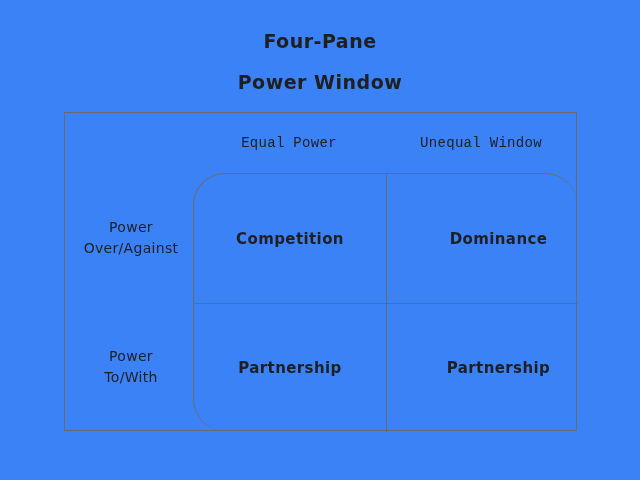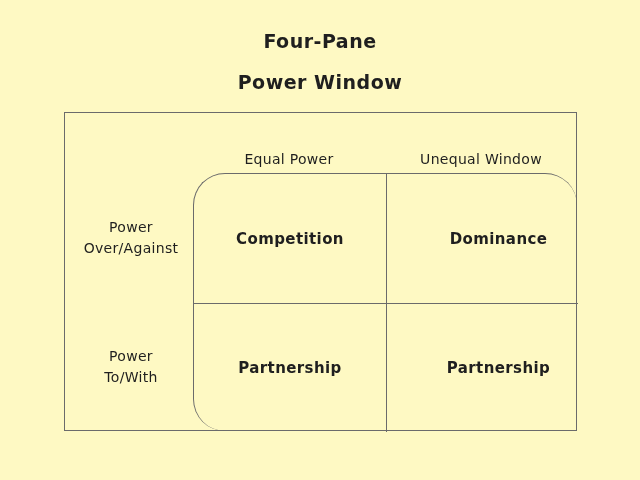--- a/index.html
+++ b/index.html
@@ -4,21 +4,21 @@
 <style>
   html, body {
     margin: 0;
     padding: 0;
     background: #ffffff;
   }
   .canvas {
     position: relative;
     width: 640px;
     height: 480px;
-    background: #fef9c3;
+    background: #3b82f6;
     font-family: "DejaVu Sans", "Liberation Sans", sans-serif;
     color: #1f1f1f;
     overflow: hidden;
   }
   .title-line {
     position: absolute;
     left: 0;
     width: 640px;
     text-align: center;
     font-weight: bold;
@@ -35,28 +35,29 @@
     top: 112px;
     width: 513px;
     height: 319px;
     border: 1px solid #6b6b6b;
     box-sizing: border-box;
   }
 
   
   .col-header {
     position: absolute;
-    top: 16px;
+    top: 0;
     height: 60px;
     width: 192px;
     display: flex;
     align-items: center;
     justify-content: center;
     font-size: 14px;
     letter-spacing: 0.3px;
+    font-family: Liberation Mono, monospace;
   }
   .col-header.c1 { left: 128px; }
   .col-header.c2 { left: 320px; }
 
   
   .row-label {
     position: absolute;
     left: 2px;
     width: 128px;
     display: flex;

